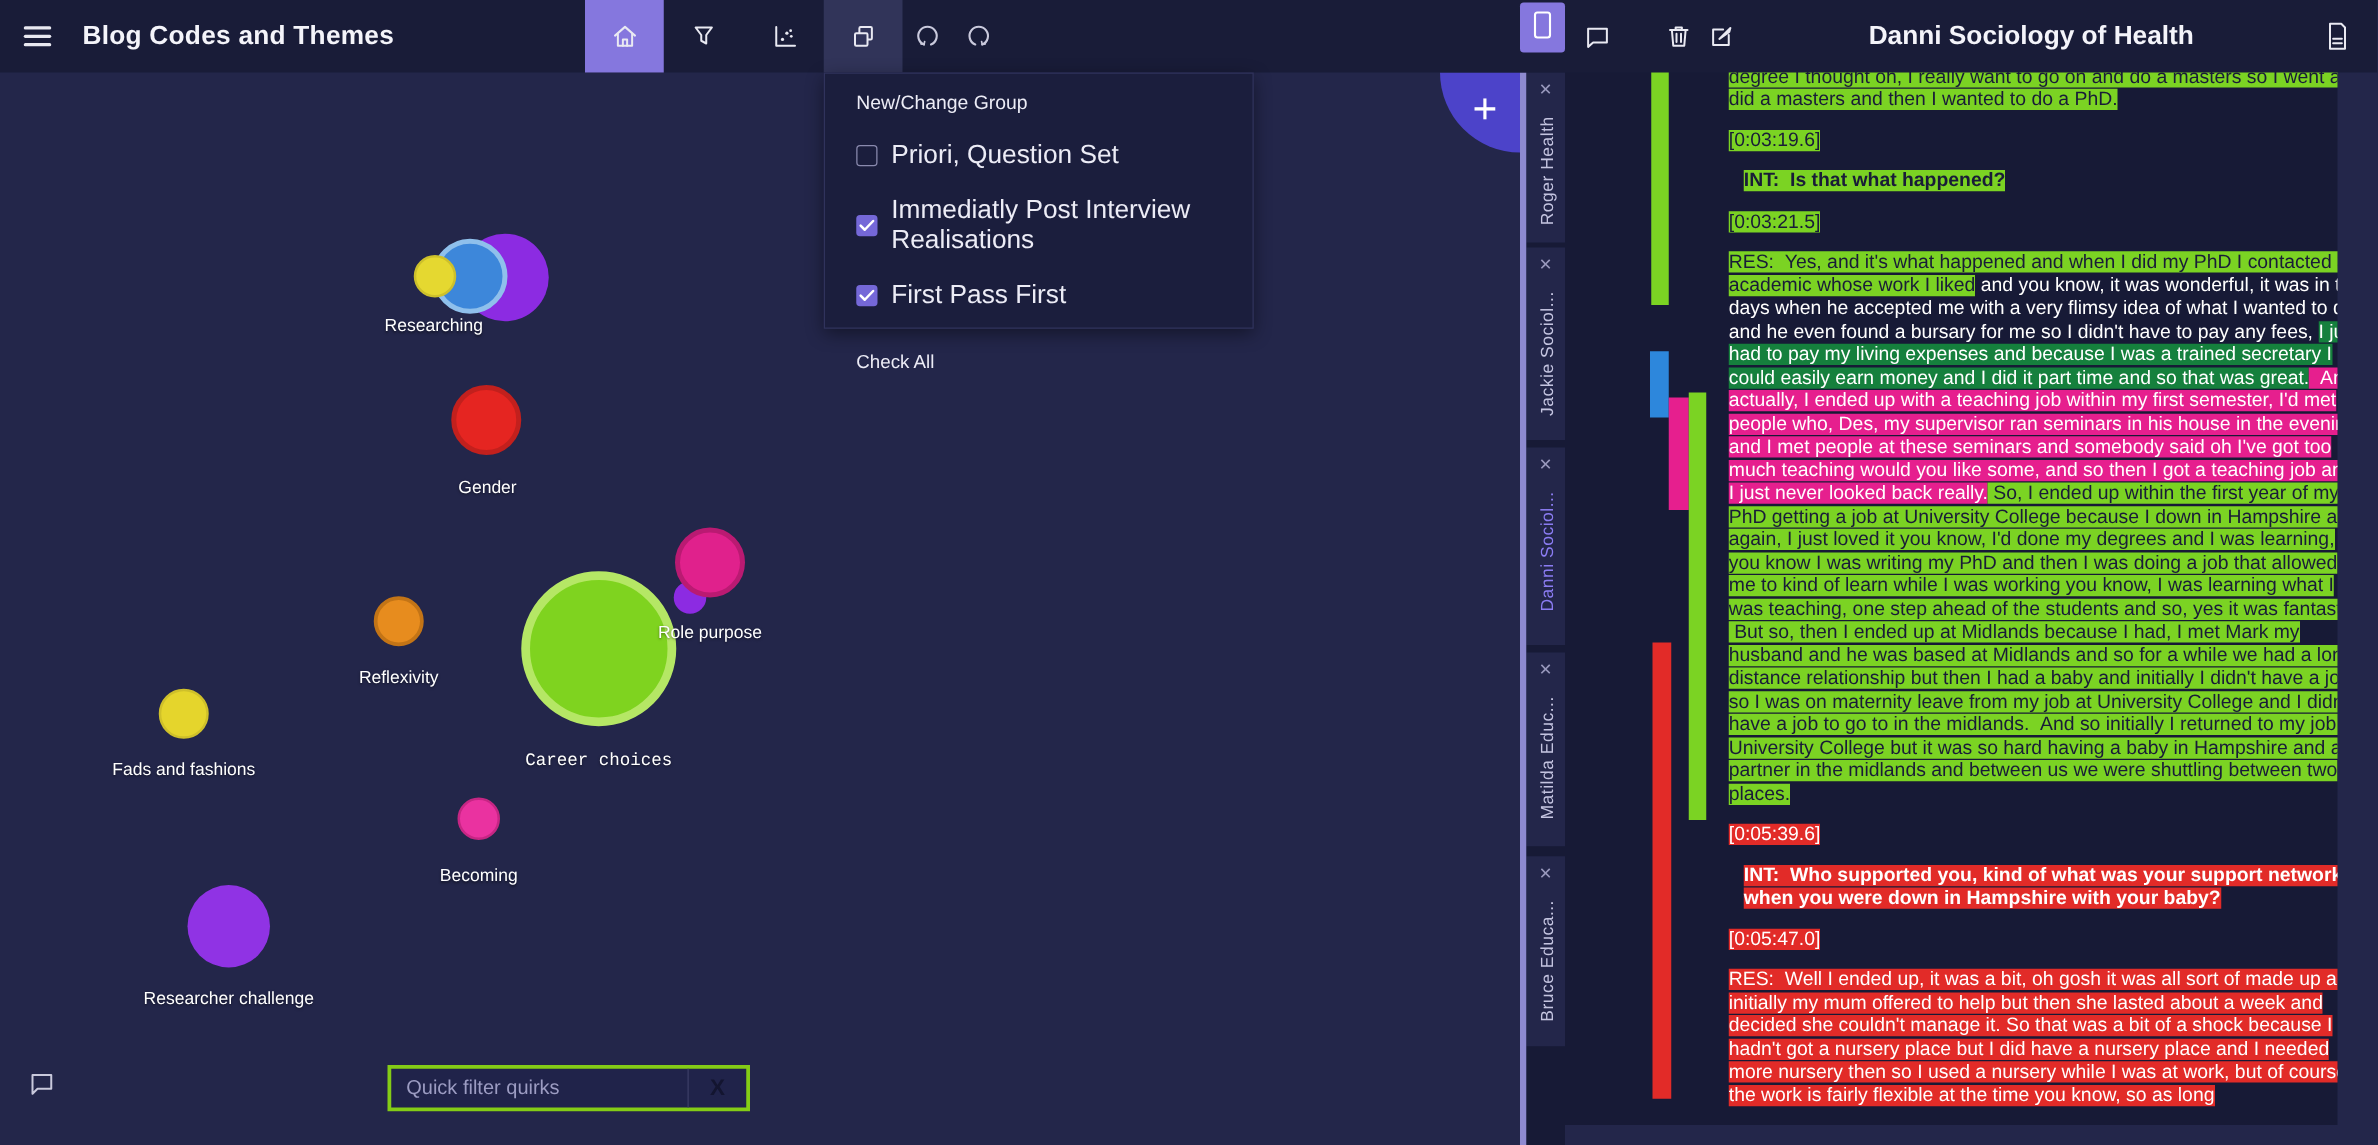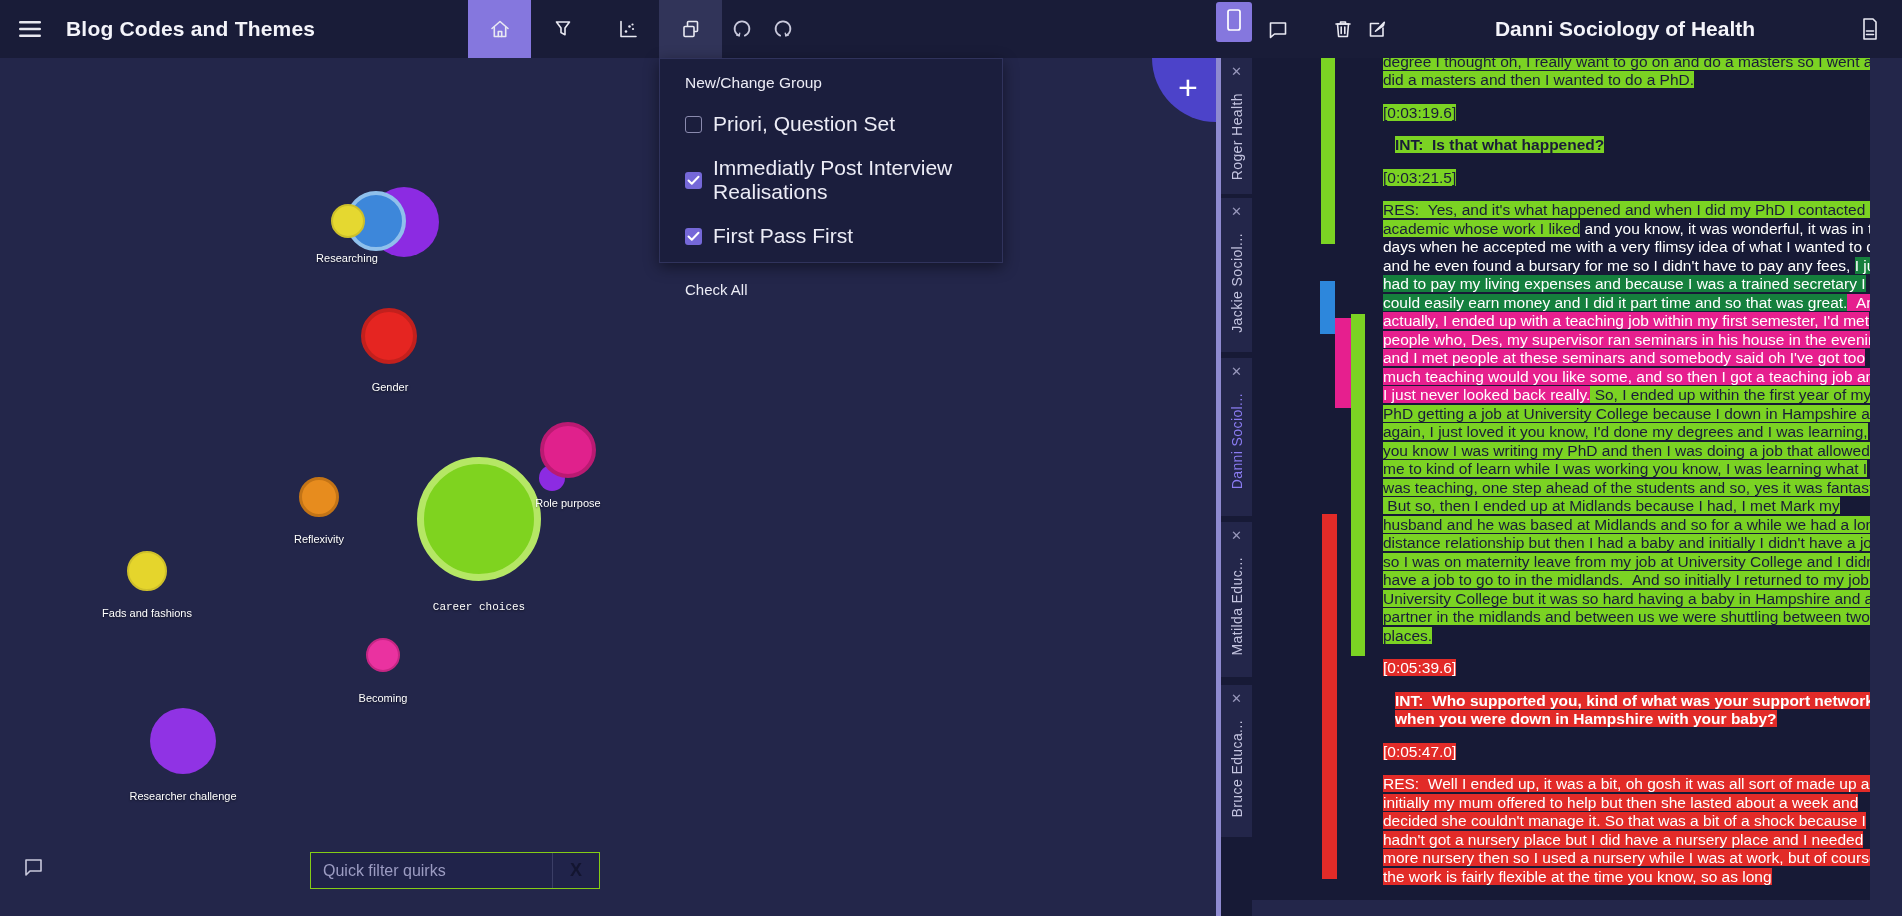--- a/index.html
+++ b/index.html
@@ -35,29 +35,29 @@
   .menu-header{padding:15px 0 0 25px;font-size:15.5px;color:#ececf6;cursor:pointer;}
   .menu-row{display:flex;align-items:center;gap:11px;margin:20px 0 0 25px;cursor:pointer;}
   .menu-row .label{font-size:21px;color:#ececf6;}
   .cbox{width:17px;height:17px;border-radius:3px;box-sizing:border-box;flex:0 0 auto;
     display:flex;align-items:center;justify-content:center;}
   .cbox.off{border:1.5px solid #8a8aae;background:transparent;}
   .cbox.on{background:#7568d8;}
   .menu-footer{margin:33px 0 0 25px;font-size:15px;color:#ececf6;cursor:pointer;}
   
   .bubble{position:absolute;border-radius:50%;box-sizing:border-box;z-index:5;cursor:pointer;}
-  .blabel{position:absolute;z-index:6;color:#ffffff;font-size:11px;white-space:nowrap;
+  .blabel{position:absolute;z-index:6;color:#ffffff;font-size:14px;white-space:nowrap;
     transform:translateX(-50%);text-shadow:0 1px 2px rgba(0,0,0,.5);}
   #add-quirk{position:absolute;left:1152px;top:58px;width:64px;height:64px;background:#4c43c9;
     border-radius:0 0 0 100%;z-index:20;display:flex;align-items:center;justify-content:center;cursor:pointer;}
   #add-quirk span{color:#fff;font-size:34px;font-weight:300;line-height:1;margin:-6px 0 0 8px;}
   #canvas-comment{position:absolute;left:24px;top:858px;z-index:8;cursor:pointer;}
   
   .qfilter{position:absolute;left:310px;top:852px;width:290px;height:37px;box-sizing:border-box;
-    border:1px solid #84cc16;background:#20234a;display:flex;align-items:stretch;z-index:10;}
+    border:3px solid #84cc16;background:#20234a;display:flex;align-items:stretch;z-index:10;}
   .qfilter input{flex:1;background:transparent;border:none;outline:none;color:#c8c8e0;
     font-size:16px;padding:0 10px 0 12px;font-family:"Liberation Sans",sans-serif;}
   .qfilter input::placeholder{color:#9c9cc2;}
   .qfilter .clear{width:46px;border-left:1px solid #3b3e66;display:flex;align-items:center;justify-content:center;
     color:#131530;font-size:18px;font-weight:bold;cursor:pointer;}
   
   #divider{position:absolute;left:1216px;top:58px;width:5px;height:858px;background:#8e8ad0;z-index:30;cursor:col-resize;}
   #tabstrip{position:absolute;left:1221px;top:58px;width:31px;height:858px;background:#171a36;z-index:25;}
   .vtab{position:absolute;left:0;width:31px;background:#23264a;display:flex;flex-direction:column;
     align-items:center;padding-top:7px;box-sizing:border-box;cursor:pointer;}

